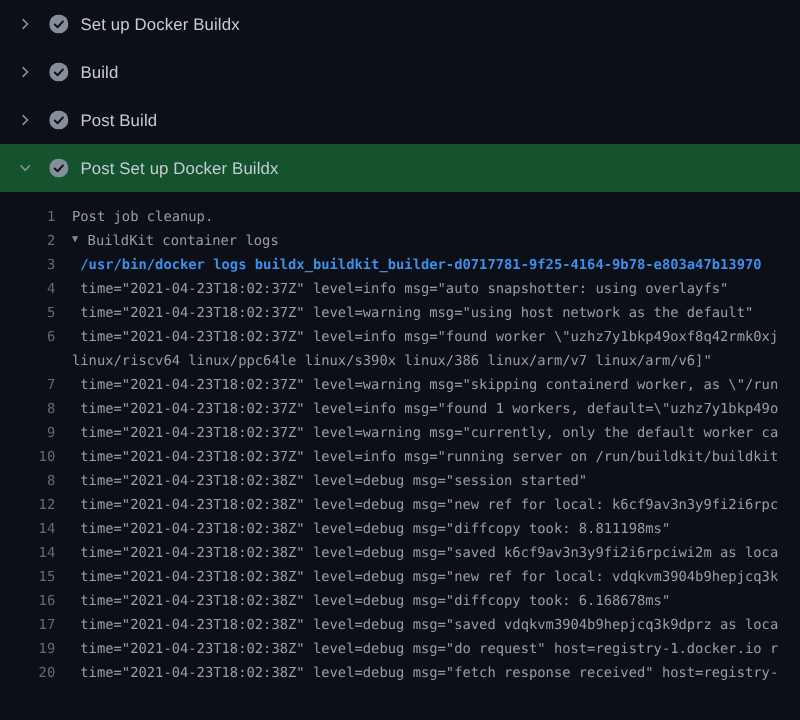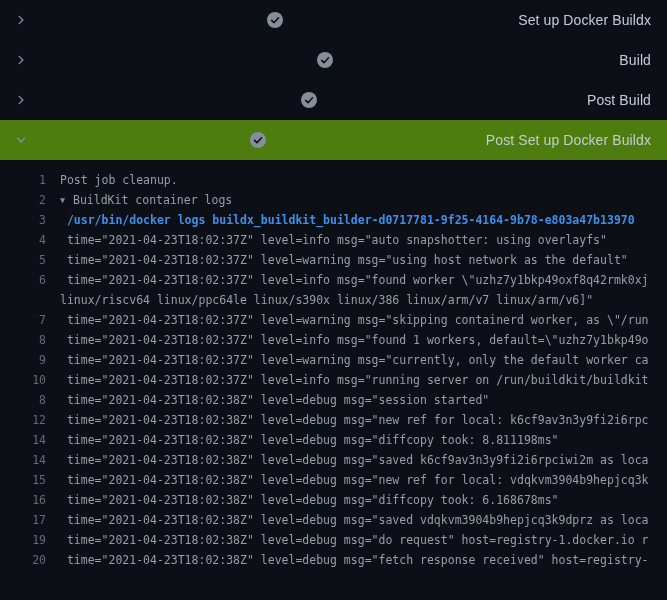--- a/index.html
+++ b/index.html
@@ -6,23 +6,23 @@
   html,body { background:#0c1016; }
   .app {
     position:relative; width:667px; height:600px; overflow:hidden;
     background:#0c1016;
     font-family:"Liberation Sans","DejaVu Sans",sans-serif;
   }
   
   .steps { width:100%; }
   .step {
     height:40px; display:flex; align-items:center;
-    padding:0 16px 0 12px; cursor:pointer;justify-content:space-between;
+    padding:0 16px 0 12px; cursor:pointer;
   }
-  .step.expanded { background:#4d7c0f; }
+  .step.expanded { background:#14532d; }
   .chev { width:12px; height:12px; flex:none; display:flex; align-items:center; justify-content:center; margin-left:3px; }
   .status { width:16px; height:16px; flex:none; margin-left:14px; }
   .title { margin-left:10px; font-size:14px; font-weight:500; color:#c4ccd5; letter-spacing:.1px; }
   
   .log {
     padding-top:10px; padding-left:0;
     font-family:"DejaVu Sans Mono","Liberation Mono",monospace;
     font-size:11.5px; line-height:20px; color:#959ea9;
   }
   .row { display:flex; height:20px; align-items:center; }

